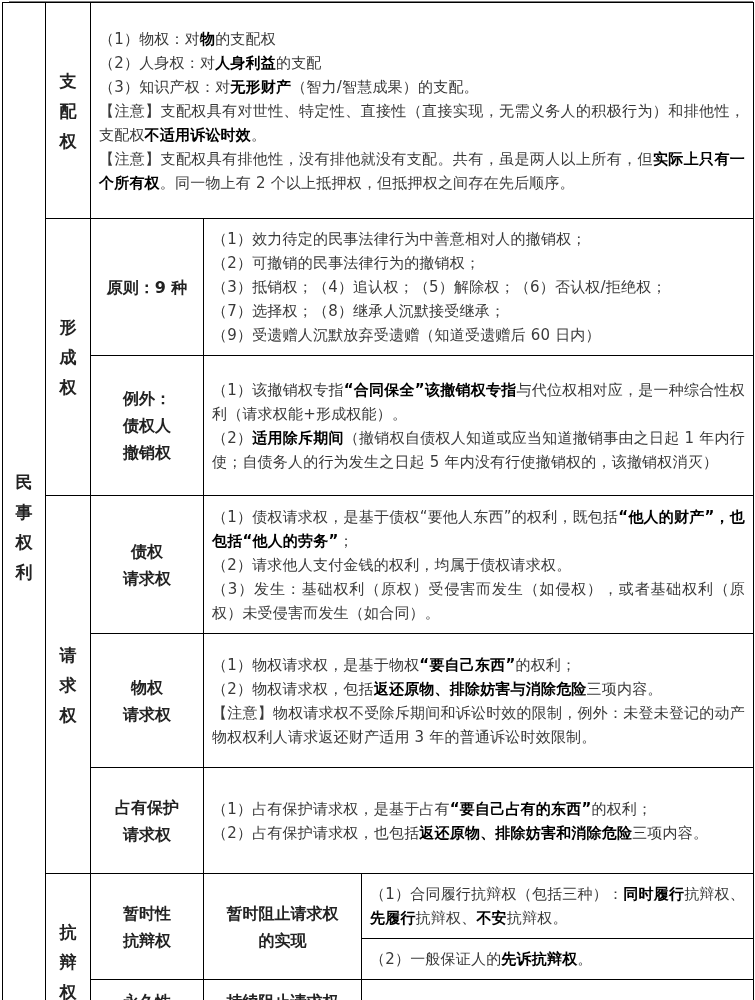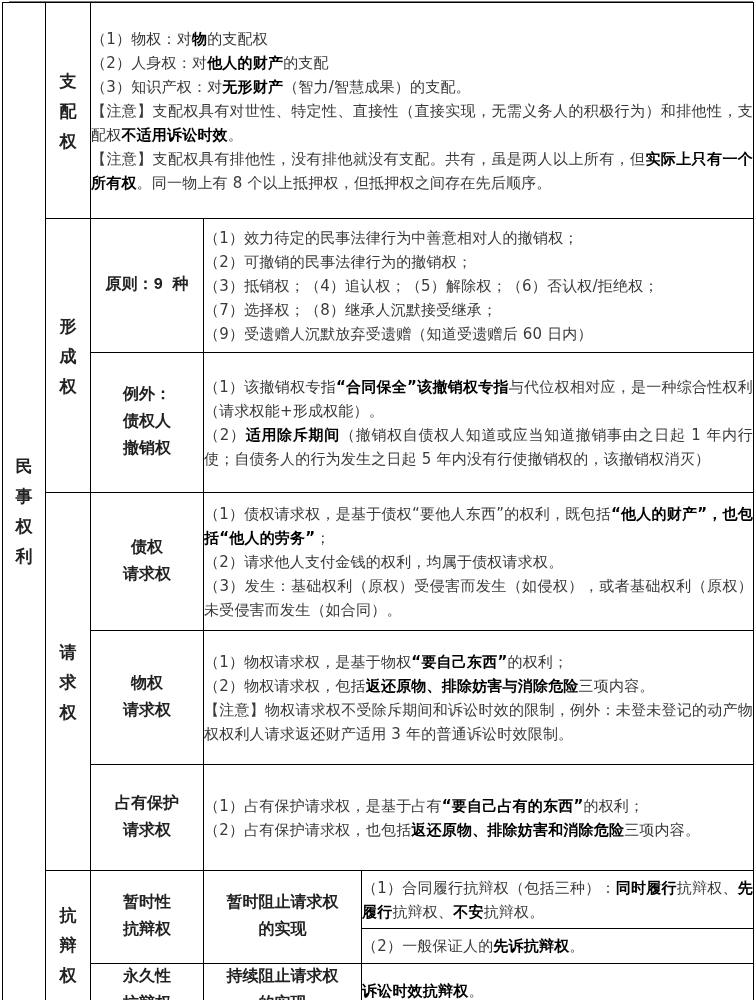--- a/index.html
+++ b/index.html
@@ -1,29 +1,29 @@
 <!DOCTYPE html>
 <html><head>
 <meta charset="utf-8">
 <style>
   html, body { margin:0; padding:0; background:#ffffff; }
   body { width:755px; height:1000px; position:relative; overflow:hidden;
          font-family: "DejaVu Sans", "Liberation Sans", sans-serif; color:#3a3a3a; }
   .topline { position:absolute; left:9px; top:1px; width:744px; height:2px; background:#7a7a7a; }
   table.main { position:absolute; left:2px; top:2px; border-collapse:collapse; table-layout:fixed; width:751px; }
-  table.main td { border:1.5px solid #000; padding:0; vertical-align:middle; }
+  table.main td { border:1.5px solid #000; padding:8px; vertical-align:middle; }
   .c1 { width:43px; }
   .c2 { width:45px; }
   .c3 { width:113px; }
   .c4 { width:158px; }
   .c5 { width:392px; }
   .vert { font-weight:bold; color:#222; font-size:17px; line-height:30px; text-align:center; }
   .vert span { display:block; }
   .sub { font-weight:bold; color:#222; font-size:16px; line-height:27px; text-align:center; }
-  .sub span { display:block;font-family:Liberation Mono, monospace; }
+  .sub span { display:block; }
   .content { font-size:15px; line-height:24px; padding:2px 4px 2px 6px; text-align:justify; letter-spacing:0.2px; }
   .content p { margin:0; }
   b { color:#000; font-weight:bold; }
 </style>
 </head>
 <body>
 
 <div class="topline"></div>
 
 <table class="main">
@@ -43,24 +43,24 @@
       <span>权</span>
       <span>利</span>
     </td>
     <td class="vert">
       <span>支</span>
       <span>配</span>
       <span>权</span>
     </td>
     <td colspan="3" class="content">
       <p><span>（1）物权：对</span><b>物</b><span>的支配权</span></p>
-      <p><span>（2）人身权：对</span><b>他人的财产</b><span>的支配</span></p>
+      <p><span>（2）人身权：对</span><b>人身利益</b><span>的支配</span></p>
       <p><span>（3）知识产权：对</span><b>无形财产</b><span>（智力/智慧成果）的支配。</span></p>
       <p><span>【注意】支配权具有对世性、特定性、直接性（直接实现，无需义务人的积极行为）和排他性，支配权</span><b>不适用诉讼时效</b><span>。</span></p>
-      <p><span>【注意】支配权具有排他性，没有排他就没有支配。共有，虽是两人以上所有，但</span><b>实际上只有一个所有权</b><span>。同一物上有 8 个以上抵押权，但抵押权之间存在先后顺序。</span></p>
+      <p><span>【注意】支配权具有排他性，没有排他就没有支配。共有，虽是两人以上所有，但</span><b>实际上只有一个所有权</b><span>。同一物上有 2 个以上抵押权，但抵押权之间存在先后顺序。</span></p>
     </td>
   </tr>
 
   <tr style="height:134px;">
     <td rowspan="2" class="vert">
       <span>形</span>
       <span>成</span>
       <span>权</span>
     </td>
     <td class="sub">

